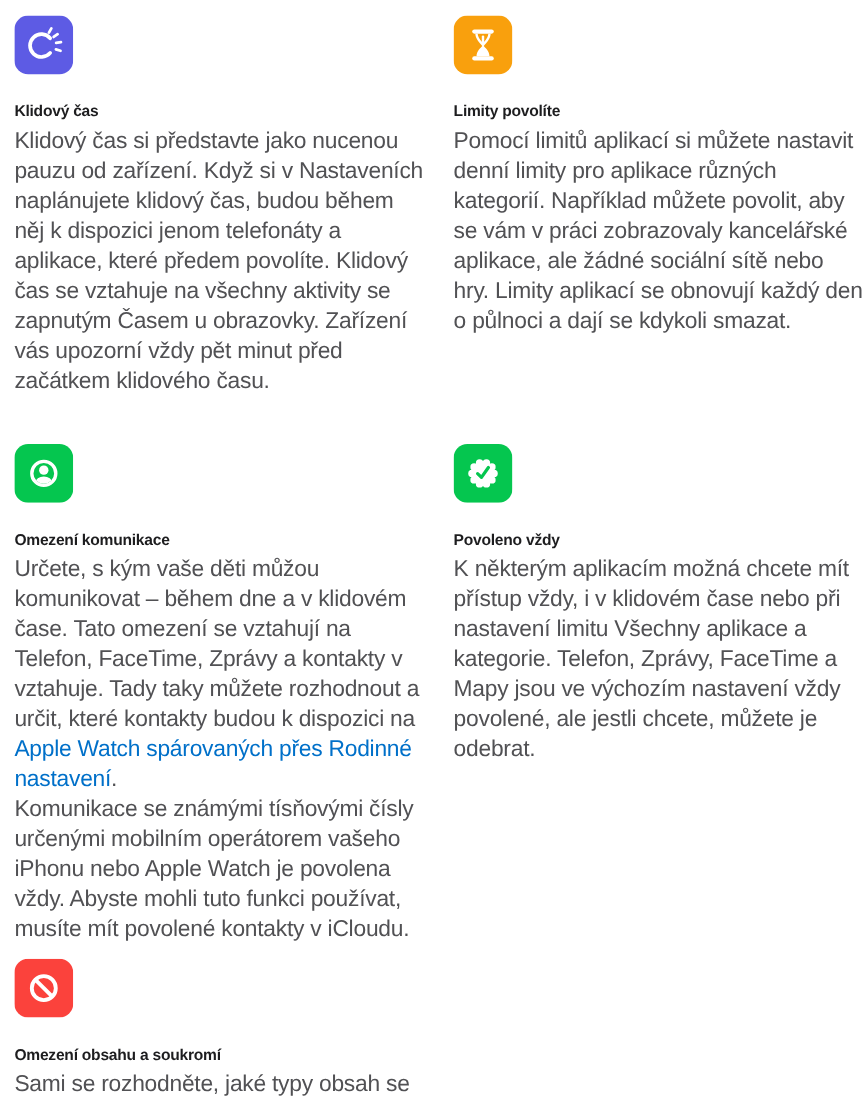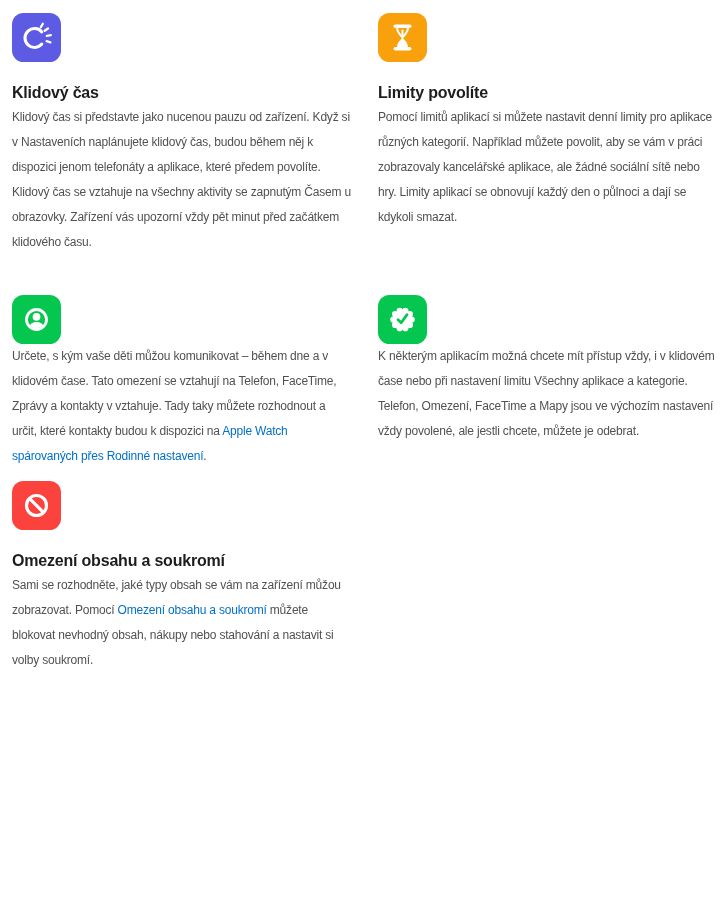--- a/index.html
+++ b/index.html
@@ -18,29 +18,29 @@
     display: grid;
     grid-template-columns: 341px 341px;
     column-gap: 25px;
     align-items: start;
   }
   .row--2 { margin-top: 40px; }
   .row--3 { margin-top: 12px; }
   .app-icon { width: 49px; height: 49px; display: block; }
   .card h3 {
     margin: 18px 0 0 0;
-    font-size: 16px;
+    font-size: 13px;
     line-height: 25px;
     font-weight: 700;
     color: #1d1d1f;
     letter-spacing: -0.2px;
   }
   .card p {
     margin: 0;
-    font-size: 12px;
+    font-size: 19px;
     line-height: 25px;
     color: #515154;
     letter-spacing: -0.2px;
   }
   .card a {
     color: #0070c9;
     text-decoration: none;
     cursor: pointer;
   }
 </style>
@@ -89,22 +89,24 @@
         <defs>
           <clipPath id="clip-person">
               <circle cx="24.5" cy="24.5" r="8.7"></circle>
             </clipPath>
         </defs>
         <rect width="49" height="49" rx="11.5" fill="#05c64f"></rect>
         <circle cx="24.5" cy="24.5" r="10" fill="none" stroke="#ffffff" stroke-width="2.8"></circle>
         <circle cx="24.5" cy="21.8" r="3.9" fill="#ffffff"></circle>
         <ellipse cx="24.5" cy="32" rx="7" ry="5" fill="#ffffff" clip-path="url(#clip-person)"></ellipse>
       </svg>
+      <h3>Omezení komunikace</h3>
       <p>
         <span>Určete, s kým vaše děti můžou komunikovat – během dne a v klidovém čase. Tato omezení se vztahují na Telefon, FaceTime, Zprávy a kontakty v vztahuje. Tady taky můžete rozhodnout a určit, které kontakty budou k dispozici na </span><a href="#">Apple Watch spárovaných přes Rodinné nastavení</a><span>.</span><br>
+        <span>Komunikace se známými tísňovými čísly určenými mobilním operátorem vašeho iPhonu nebo Apple Watch je povolena vždy. Abyste mohli tuto funkci používat, musíte mít povolené kontakty v iCloudu.</span>
       </p>
     </section>
 
     <section class="card">
       <svg class="app-icon" viewBox="0 0 49 49" aria-hidden="true">
         <rect width="49" height="49" rx="11.5" fill="#05c64f"></rect>
         <g fill="#ffffff">
           <circle cx="24.5" cy="24.5" r="9.8"></circle>
           <circle cx="33.7" cy="24.5" r="3.1"></circle>
           <circle cx="31.94" cy="29.91" r="3.1"></circle>
@@ -112,21 +114,22 @@
           <circle cx="21.66" cy="33.25" r="3.1"></circle>
           <circle cx="17.06" cy="29.91" r="3.1"></circle>
           <circle cx="15.3" cy="24.5" r="3.1"></circle>
           <circle cx="17.06" cy="19.09" r="3.1"></circle>
           <circle cx="21.66" cy="15.75" r="3.1"></circle>
           <circle cx="27.34" cy="15.75" r="3.1"></circle>
           <circle cx="31.94" cy="19.09" r="3.1"></circle>
         </g>
         <polyline points="20 24.7 23.2 27.8 29 19.6" fill="none" stroke-width="2.7" stroke-linecap="round" stroke-linejoin="round" stroke="#05c64f"></polyline>
       </svg>
-      <p>K některým aplikacím možná chcete mít přístup vždy, i v klidovém čase nebo při nastavení limitu Všechny aplikace a kategorie. Telefon, Omezení, FaceTime a Mapy jsou ve výchozím nastavení vždy povolené, ale jestli chcete, můžete je odebrat.</p>
+      <h3>Povoleno vždy</h3>
+      <p>K některým aplikacím možná chcete mít přístup vždy, i v klidovém čase nebo při nastavení limitu Všechny aplikace a kategorie. Telefon, Zprávy, FaceTime a Mapy jsou ve výchozím nastavení vždy povolené, ale jestli chcete, můžete je odebrat.</p>
     </section>
   </div>
 
   <div class="row row--3">
 
     <section class="card">
       <svg class="app-icon" viewBox="0 0 49 49" aria-hidden="true">
         <rect width="49" height="49" rx="11.5" fill="#fb423c"></rect>
         <circle cx="24.5" cy="24.5" r="10" fill="none" stroke="#ffffff" stroke-width="3.2"></circle>
         <line x1="17.6" y1="17.6" x2="31.4" y2="31.4" stroke="#ffffff" stroke-width="3.2"></line>

